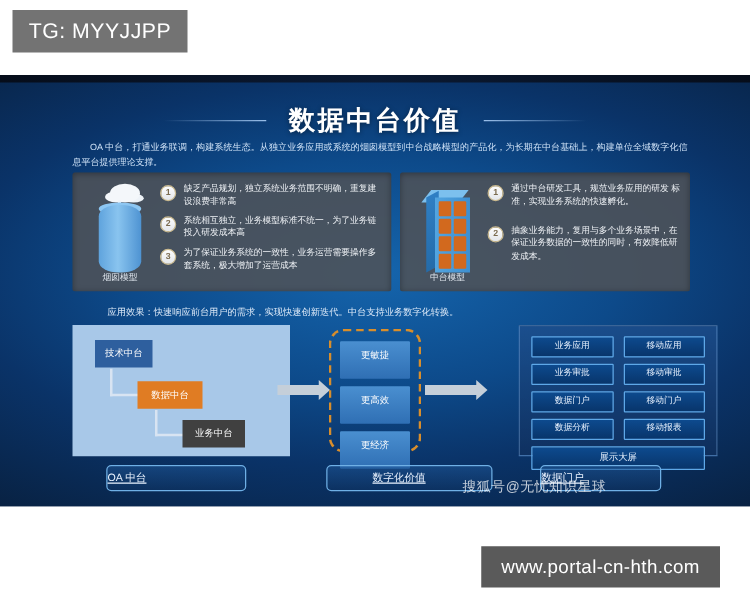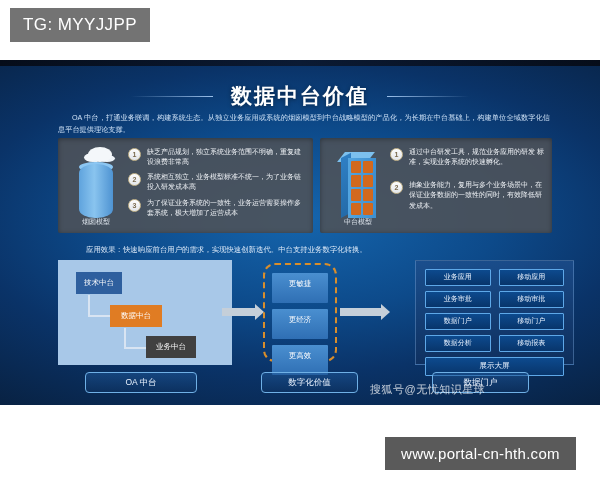--- a/index.html
+++ b/index.html
@@ -106,25 +106,25 @@
   .bd-right{position:absolute;left:415px;top:200px;width:159px;height:105px;
             background:linear-gradient(180deg,rgba(30,78,140,.75),rgba(16,48,94,.75));
             border:1px solid rgba(140,190,240,.35);box-sizing:border-box;padding:8px 9px;}
   .rgrid{display:grid;grid-template-columns:1fr 1fr;gap:5px 8px;}
   .rchip{background:linear-gradient(180deg,#0d4a8e,#08356b);border:1px solid #5ea8e8;
          color:#eaf3ff;font-size:7px;text-align:center;height:15px;line-height:14px;border-radius:1px;}
   .rwide{margin-top:5px;background:linear-gradient(180deg,#0d4a8e,#08356b);border:1px solid #5ea8e8;
          color:#eaf3ff;font-size:7.5px;text-align:center;height:17px;line-height:16px;border-radius:1px;}
 
   
-  .pill{position:absolute;top:312px;height:19px;line-height:19px;text-align:center;
+  .pill{position:absolute;top:312px;height:19px;line-height:19px;text-align:left;
         color:#eaf3ff;font-size:8.5px;border:1px solid #6fb0e6;border-radius:4px;
-        background:linear-gradient(180deg,rgba(30,86,150,.55),rgba(14,52,100,.55));}
+        background:linear-gradient(180deg,rgba(30,86,150,.55),rgba(14,52,100,.55));text-decoration:underline;}
   .pill.p1{left:85px;width:110px;}
-  .pill.p2{left:261px;width:95px;}
+  .pill.p2{left:261px;width:95px;padding-left:36px;}
   .pill.p3{left:432px;width:95px;}
 
   .watermark{position:absolute;left:370px;top:322px;color:rgba(255,255,255,.75);
              font-size:11px;letter-spacing:.5px;}
 
   
   .footer{position:absolute;left:385px;top:437px;background:#5a5a5a;color:#fff;
           font-size:15px;padding:8px 16px;letter-spacing:.3px;}
 </style>
 </head>
@@ -201,22 +201,22 @@
     <div class="elbow e2"></div>
     <div class="chip tech">技术中台</div>
     <div class="chip data">数据中台</div>
     <div class="chip biz">业务中台</div>
   </div>
 
   <div class="arrow a1"></div>
 
   <div class="bd-mid">
     <div class="mchip">更敏捷</div>
+    <div class="mchip">更高效</div>
     <div class="mchip">更经济</div>
-    <div class="mchip">更高效</div>
   </div>
 
   <div class="arrow a2"></div>
 
   <div class="bd-right">
     <div class="rgrid">
       <div class="rchip">业务应用</div>
       <div class="rchip">移动应用</div>
       <div class="rchip">业务审批</div>
       <div class="rchip">移动审批</div>

